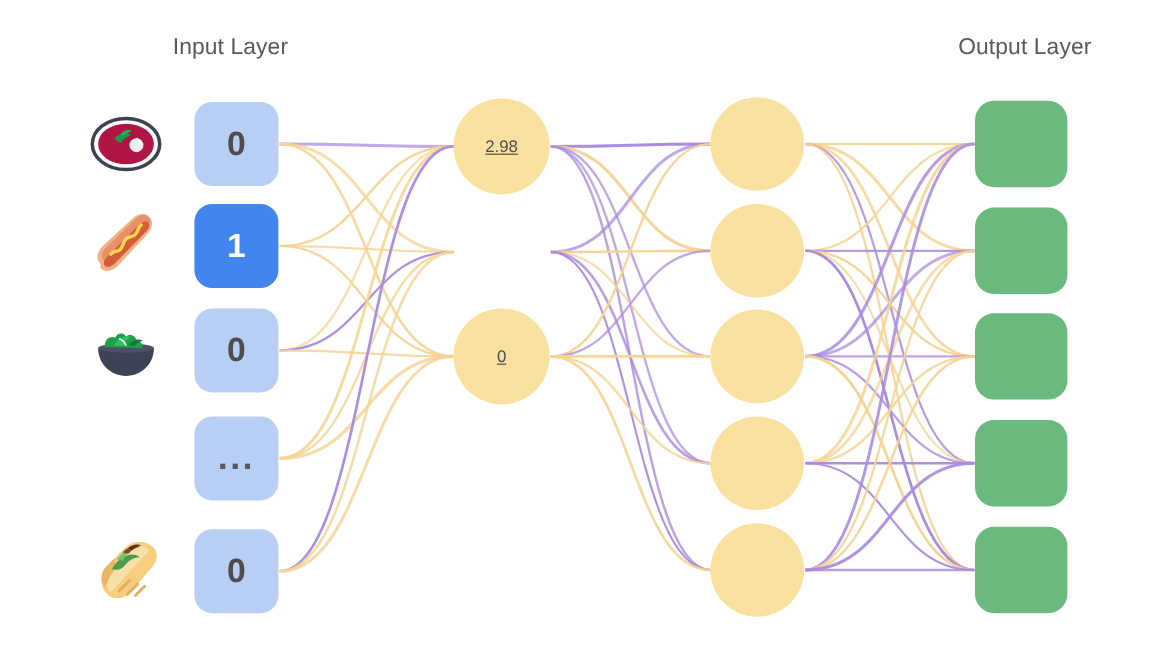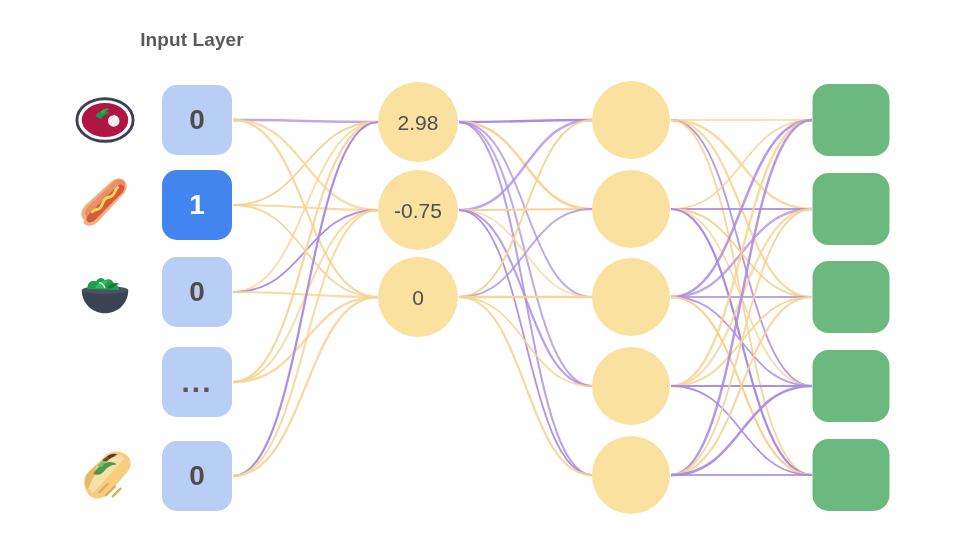--- a/index.html
+++ b/index.html
@@ -18,21 +18,21 @@
     position: relative;
     width: 960px;
     height: 540px;
     background: #ffffff;
   }
 
   
   .layer-title {
     position: absolute;
     font-size: 19px;
-    font-weight: bold;
+    font-weight: normal;
     color: #595959;
     letter-spacing: 0.1px;
     white-space: nowrap;
     transform: translateX(-50%);
     top: 29px;
   }
 
   
   #edges {
     position: absolute;
@@ -80,23 +80,24 @@
   .emb-node {
     position: absolute;
     width: 80px;
     height: 80px;
     border-radius: 50%;
     background: #FAE1A0;
     transform: translate(-50%, -50%);
     display: flex;
     align-items: center;
     justify-content: center;
-    font-size: 21px;
+    font-size: 14px;
     color: #4f4f4f;
     line-height: 1;
+    text-decoration: underline;
   }
   .hid-node {
     position: absolute;
     width: 78px;
     height: 78px;
     border-radius: 50%;
     background: #FAE1A0;
     transform: translate(-50%, -50%);
   }
 
@@ -112,20 +113,21 @@
   .out-box {
     background: #6BB97F;
   }
 </style>
 </head>
 <body>
 
 <div id="stage">
 
   <div class="layer-title" style="left:192px">Input Layer</div>
+  <div class="layer-title" style="left:854px">Output Layer</div>
 
   <svg id="edges" viewBox="0 0 960 540" xmlns="http://www.w3.org/2000/svg">
       <path d="M233,120 C305.5,120 305.5,122 378,122" fill="none" stroke="#A98BDF" stroke-width="2.53" stroke-opacity="0.74"></path>
       <path d="M233,120 C305.5,120 305.5,210 378,210" fill="none" stroke="#F6D393" stroke-width="2.52" stroke-opacity="0.76"></path>
       <path d="M233,120 C305.5,120 305.5,297 378,297" fill="none" stroke="#F6D393" stroke-width="2.15" stroke-opacity="0.89"></path>
       <path d="M233,205 C305.5,205 305.5,122 378,122" fill="none" stroke="#F6D393" stroke-width="1.81" stroke-opacity="0.98"></path>
       <path d="M233,205 C305.5,205 305.5,210 378,210" fill="none" stroke="#F6D393" stroke-width="1.86" stroke-opacity="0.86"></path>
       <path d="M233,205 C305.5,205 305.5,297 378,297" fill="none" stroke="#F6D393" stroke-width="1.79" stroke-opacity="0.92"></path>
       <path d="M233,292 C305.5,292 305.5,122 378,122" fill="none" stroke="#F6D393" stroke-width="1.97" stroke-opacity="0.73"></path>
       <path d="M233,292 C305.5,292 305.5,210 378,210" fill="none" stroke="#A98BDF" stroke-width="1.87" stroke-opacity="0.95"></path>
@@ -240,23 +242,20 @@
   <div class="in-box dots" style="left:197px; top:382px">
       <span>...</span>
     </div>
   <div class="in-box" style="left:197px; top:476px">
       <span>0</span>
     </div>
 
   <div class="emb-node" style="left:418px; top:122px">
       <span>2.98</span>
     </div>
-  <div class="emb-node" style="left:418px; top:210px">
-      <span>-0.75</span>
-    </div>
   <div class="emb-node" style="left:418px; top:297px">
       <span>0</span>
     </div>
 
   <div class="hid-node" style="left:631px; top:120px"></div>
   <div class="hid-node" style="left:631px; top:209px"></div>
   <div class="hid-node" style="left:631px; top:297px"></div>
   <div class="hid-node" style="left:631px; top:386px"></div>
   <div class="hid-node" style="left:631px; top:475px"></div>
 

